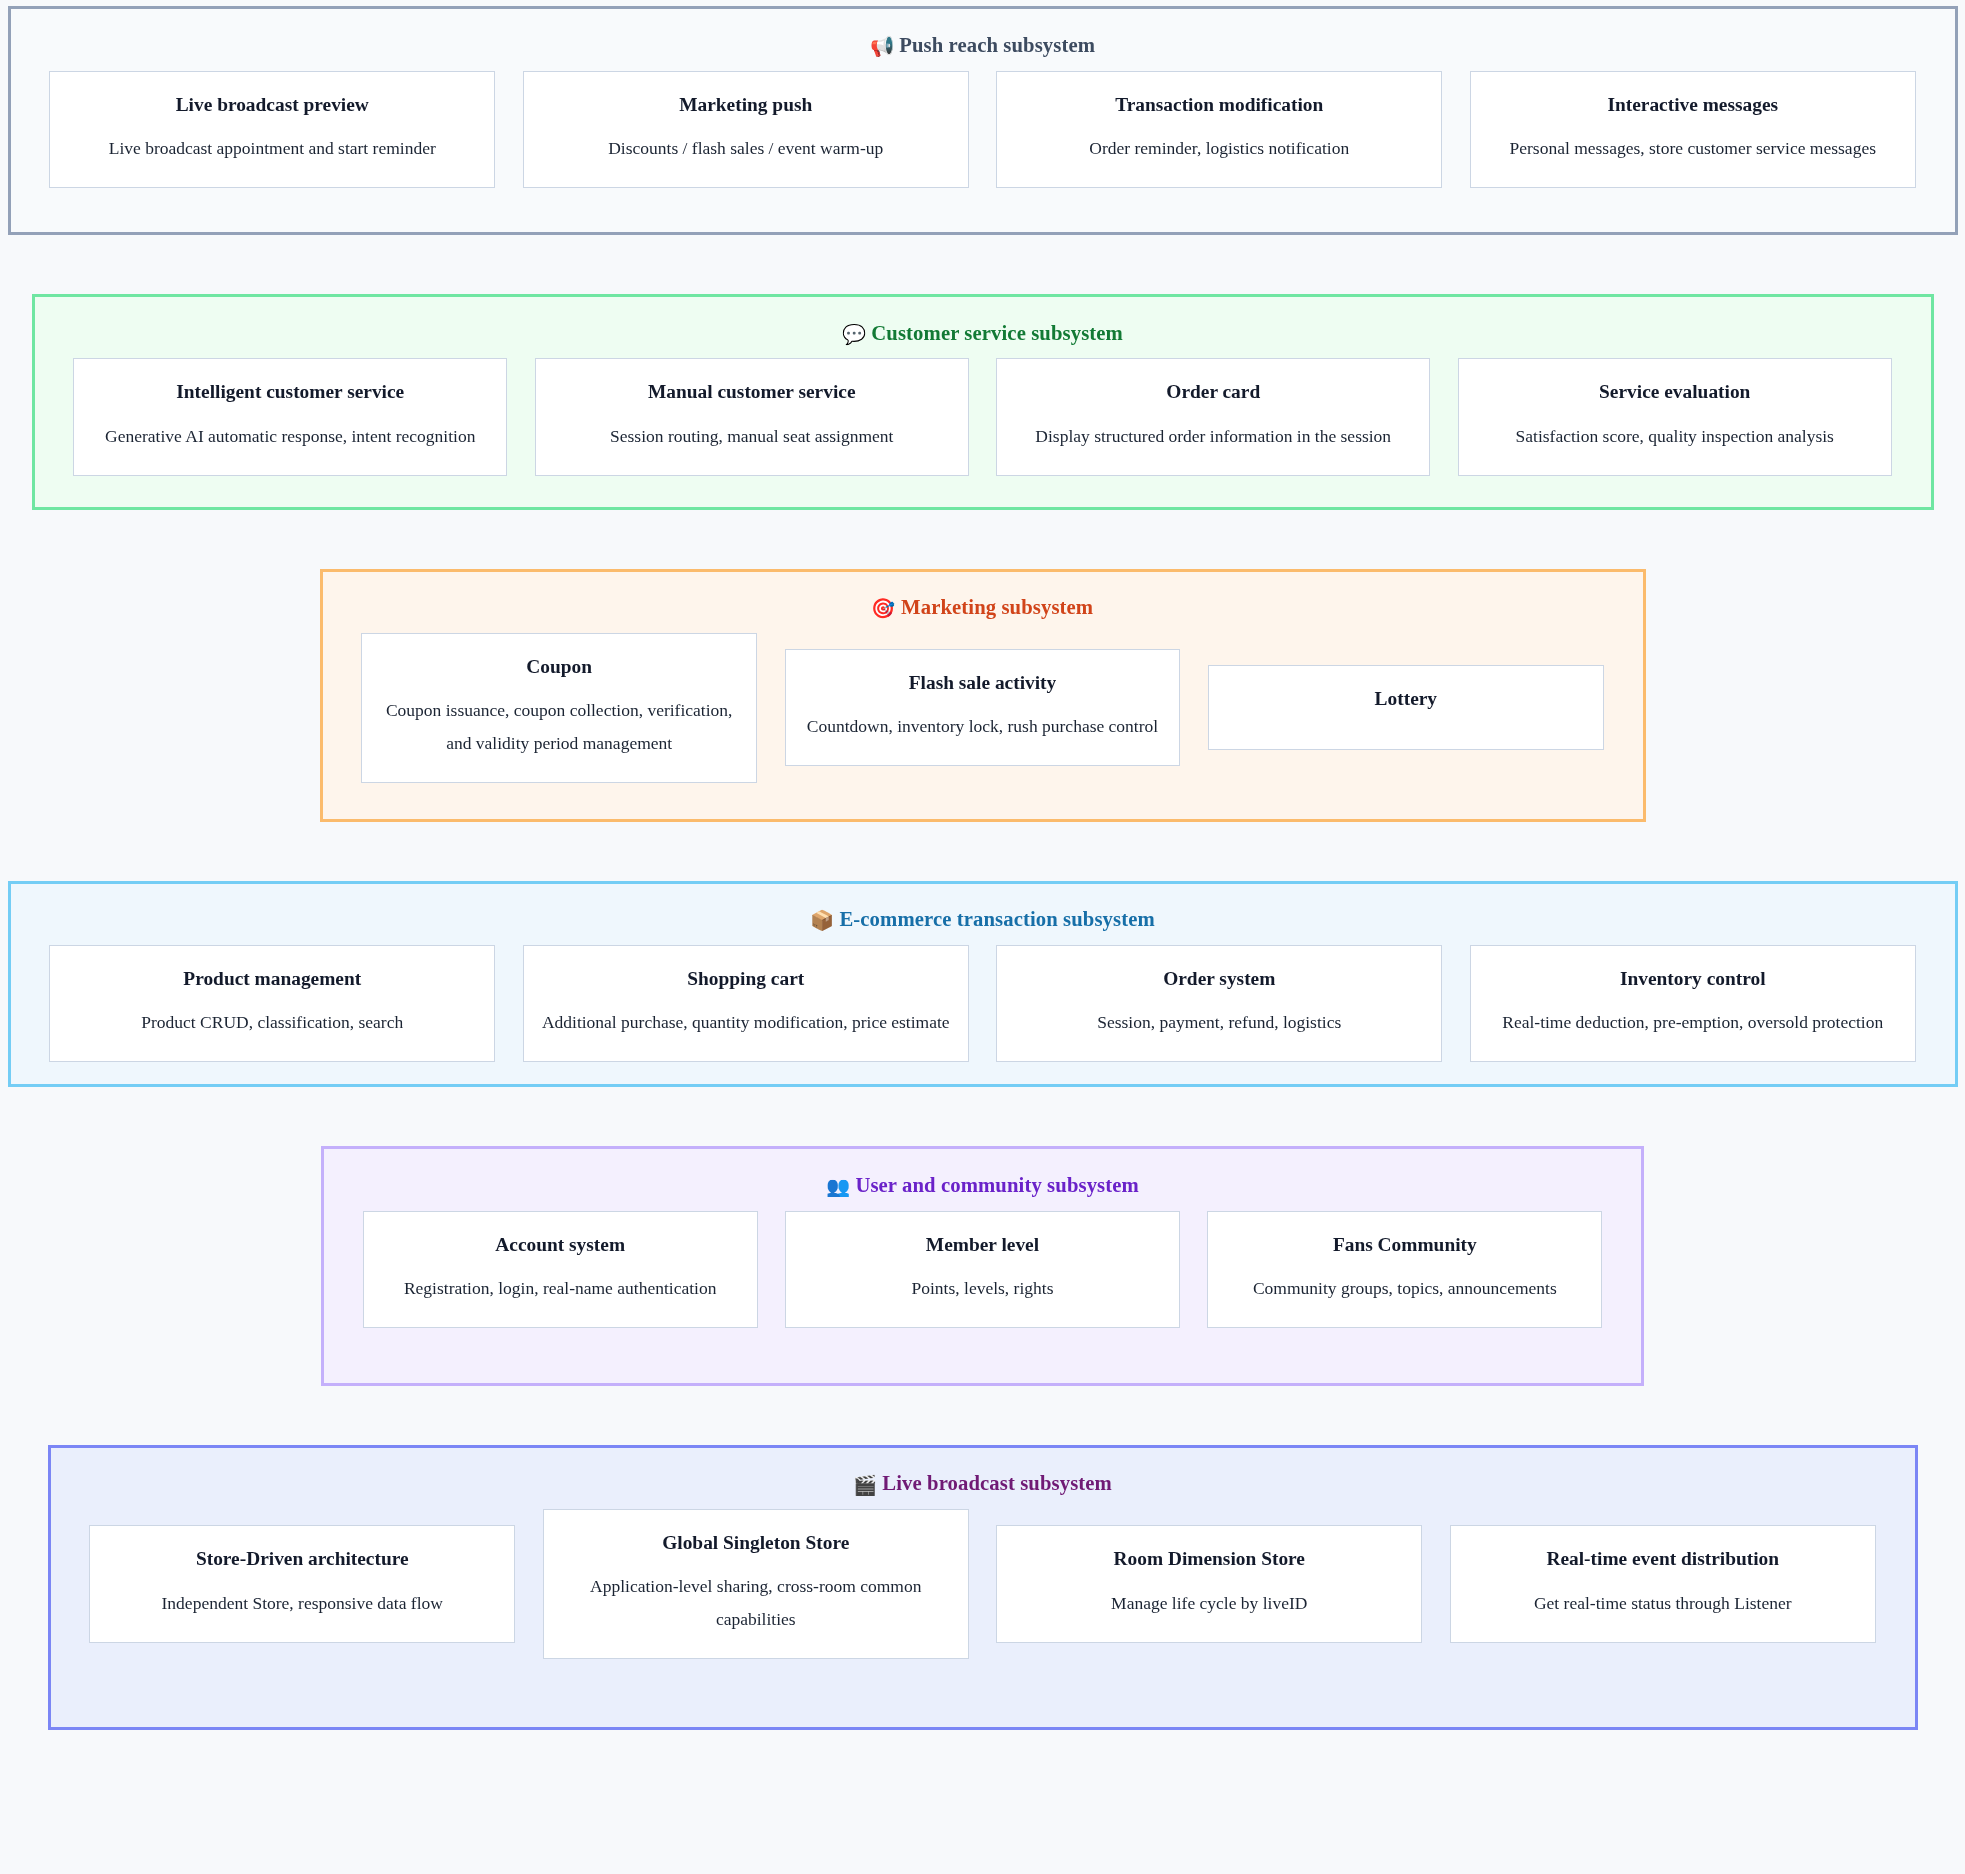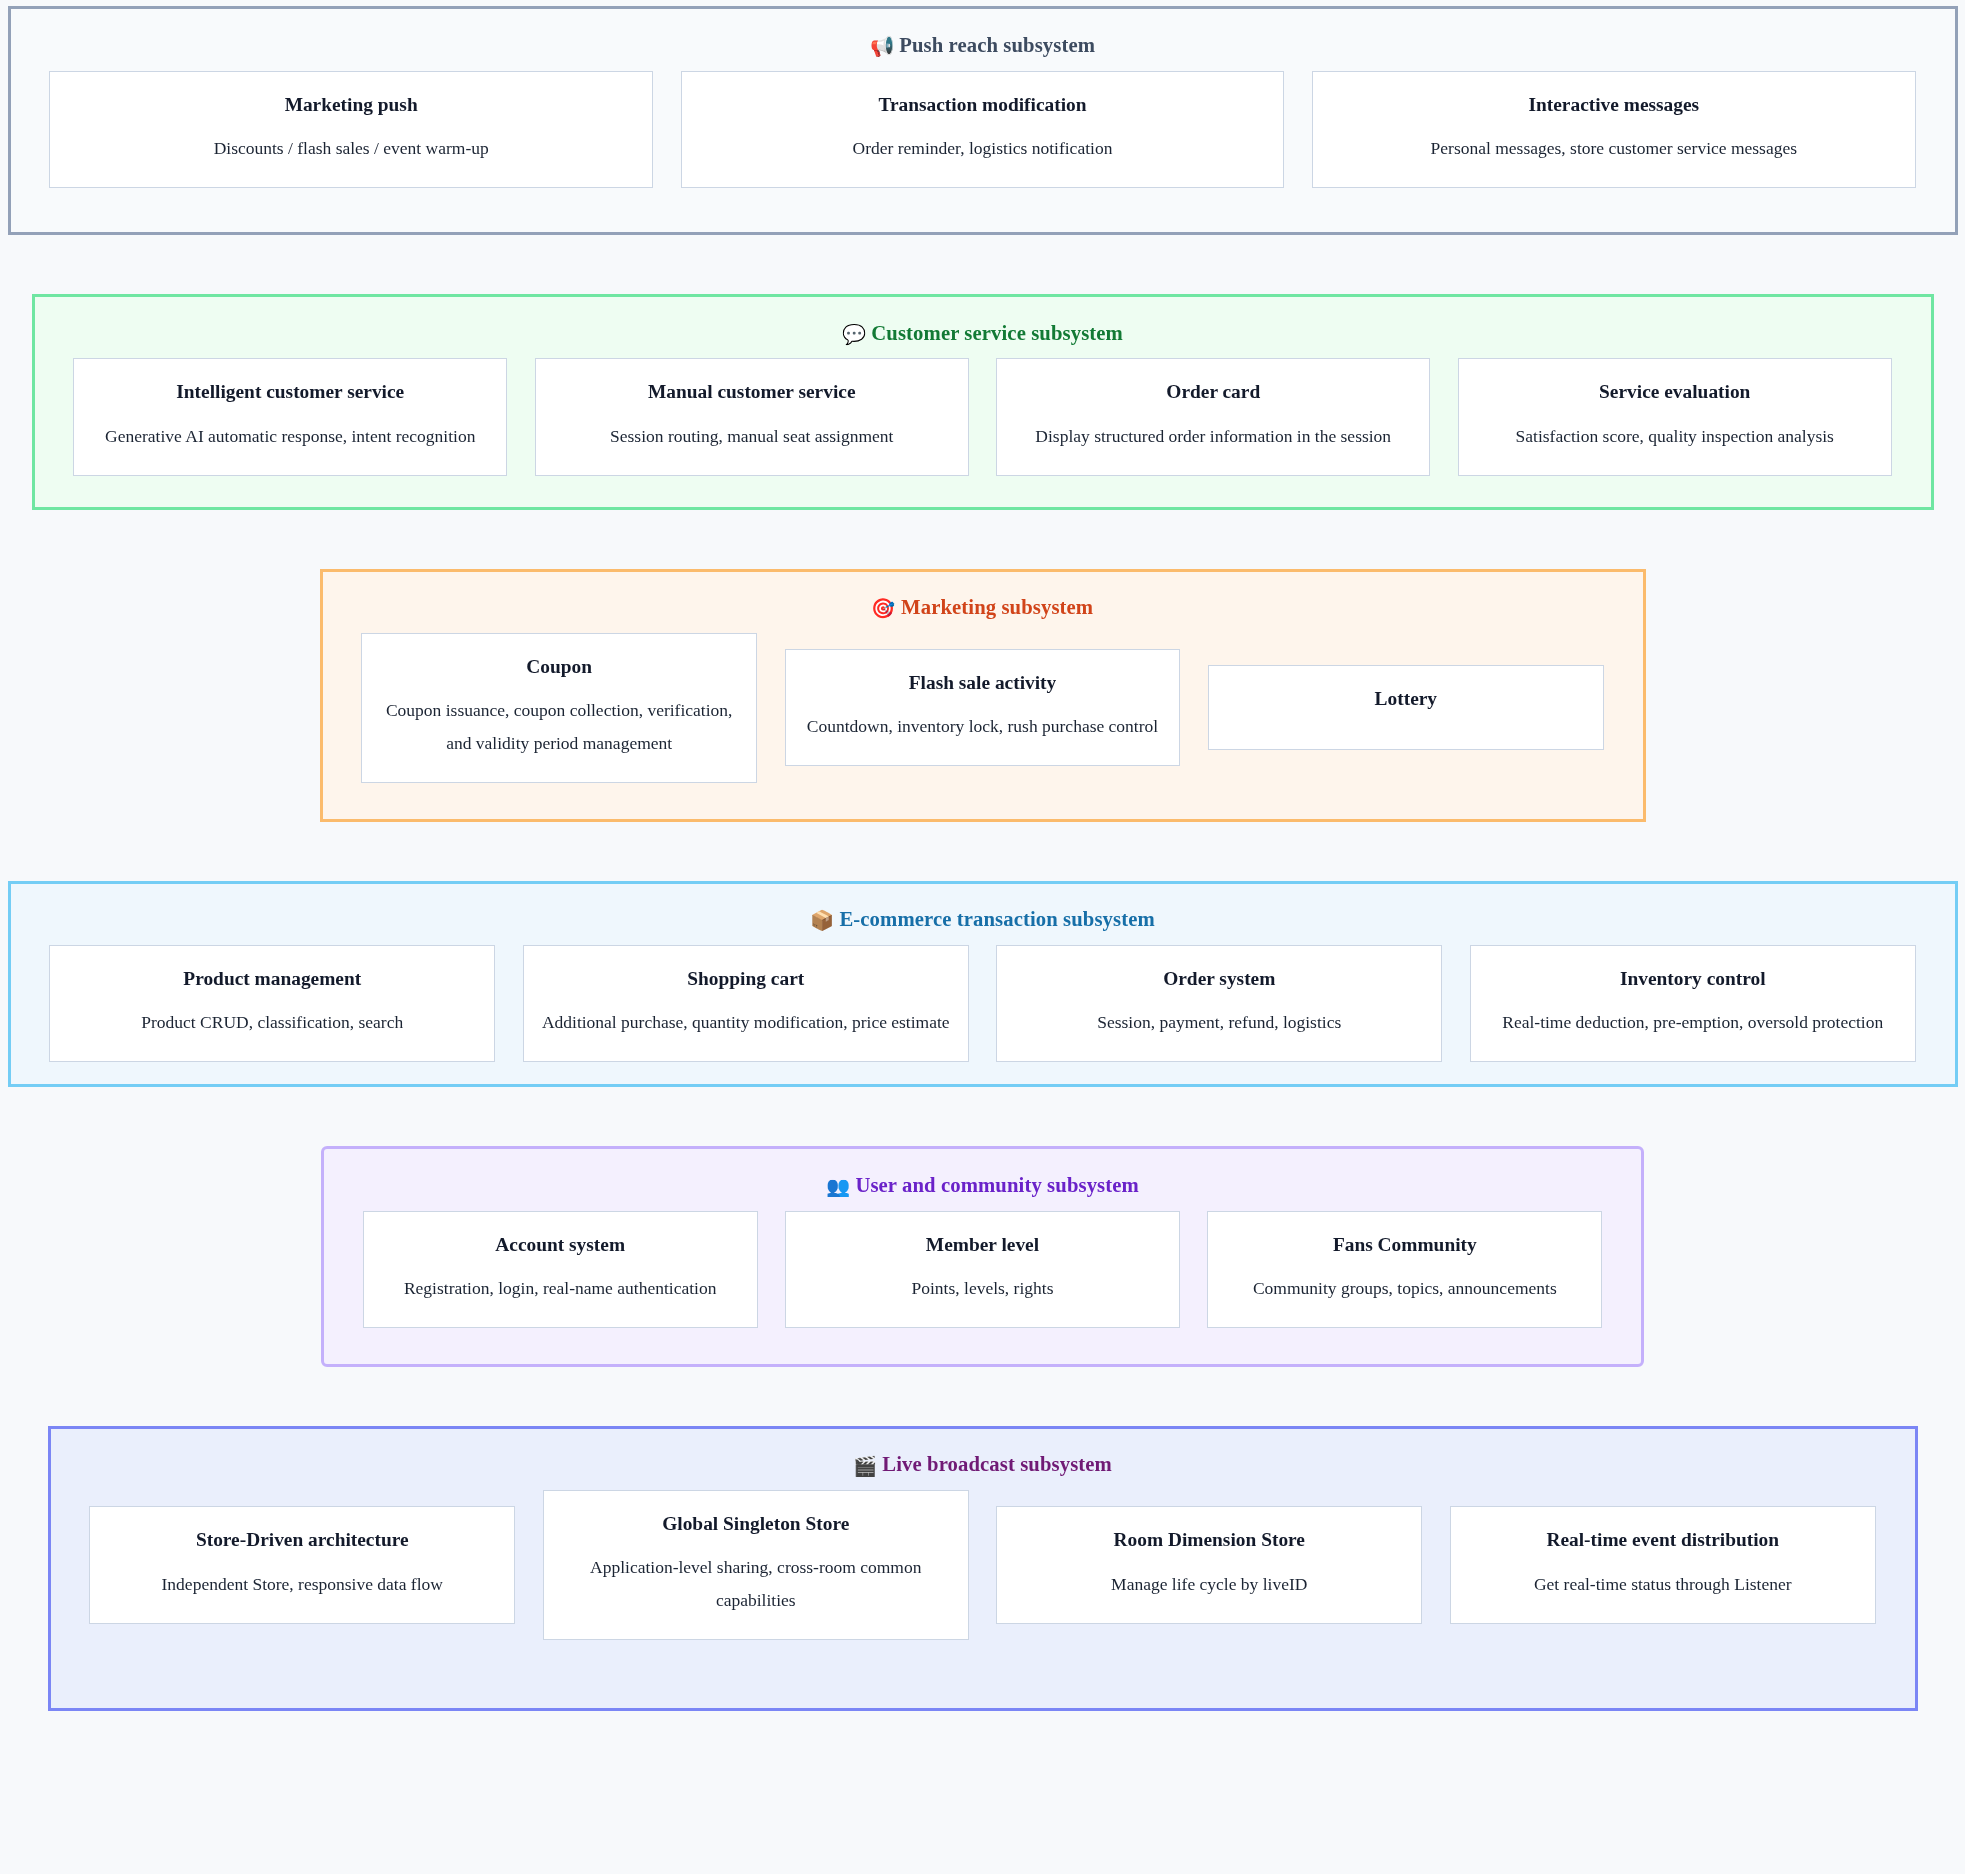--- a/index.html
+++ b/index.html
@@ -126,35 +126,41 @@
     border-color: #7b86f5;
     background: #eaeffc;
   }
   .s-live .sub-title { color: #701a75; }
 
   
   .s-push    { margin-top: 0px;  padding-bottom: 44px; }
   .s-service { margin-top: 58px; padding-bottom: 31px; }
   .s-marketing { margin-top: 61px; padding-bottom: 36px; }
   .s-ecommerce { margin-top: 65px; padding-bottom: 22px; }
-  .s-community { margin-top: 69px; padding-bottom: 36px; border-radius: 6px; }
+  .s-community { margin-top: 69px; padding-bottom: 55px; }
   .s-live { margin-top: 65px; padding-bottom: 68px; }
 </style>
 </head>
 <body>
 
 <div class="page">
 
   <section class="subsystem s-push">
     <div class="sub-title">
       <span class="t-icon">📢</span><span>Push reach subsystem</span>
     </div>
     <div class="card-row">
       <div class="card-slot">
         <div class="card">
+          <div class="card-title">Live broadcast preview</div>
+          <div class="card-desc">Live broadcast appointment and start reminder</div>
+        </div>
+      </div>
+      <div class="card-slot">
+        <div class="card">
           <div class="card-title">Marketing push</div>
           <div class="card-desc">Discounts / flash sales / event warm-up</div>
         </div>
       </div>
       <div class="card-slot">
         <div class="card">
           <div class="card-title">Transaction modification</div>
           <div class="card-desc">Order reminder, logistics notification</div>
         </div>
       </div>

